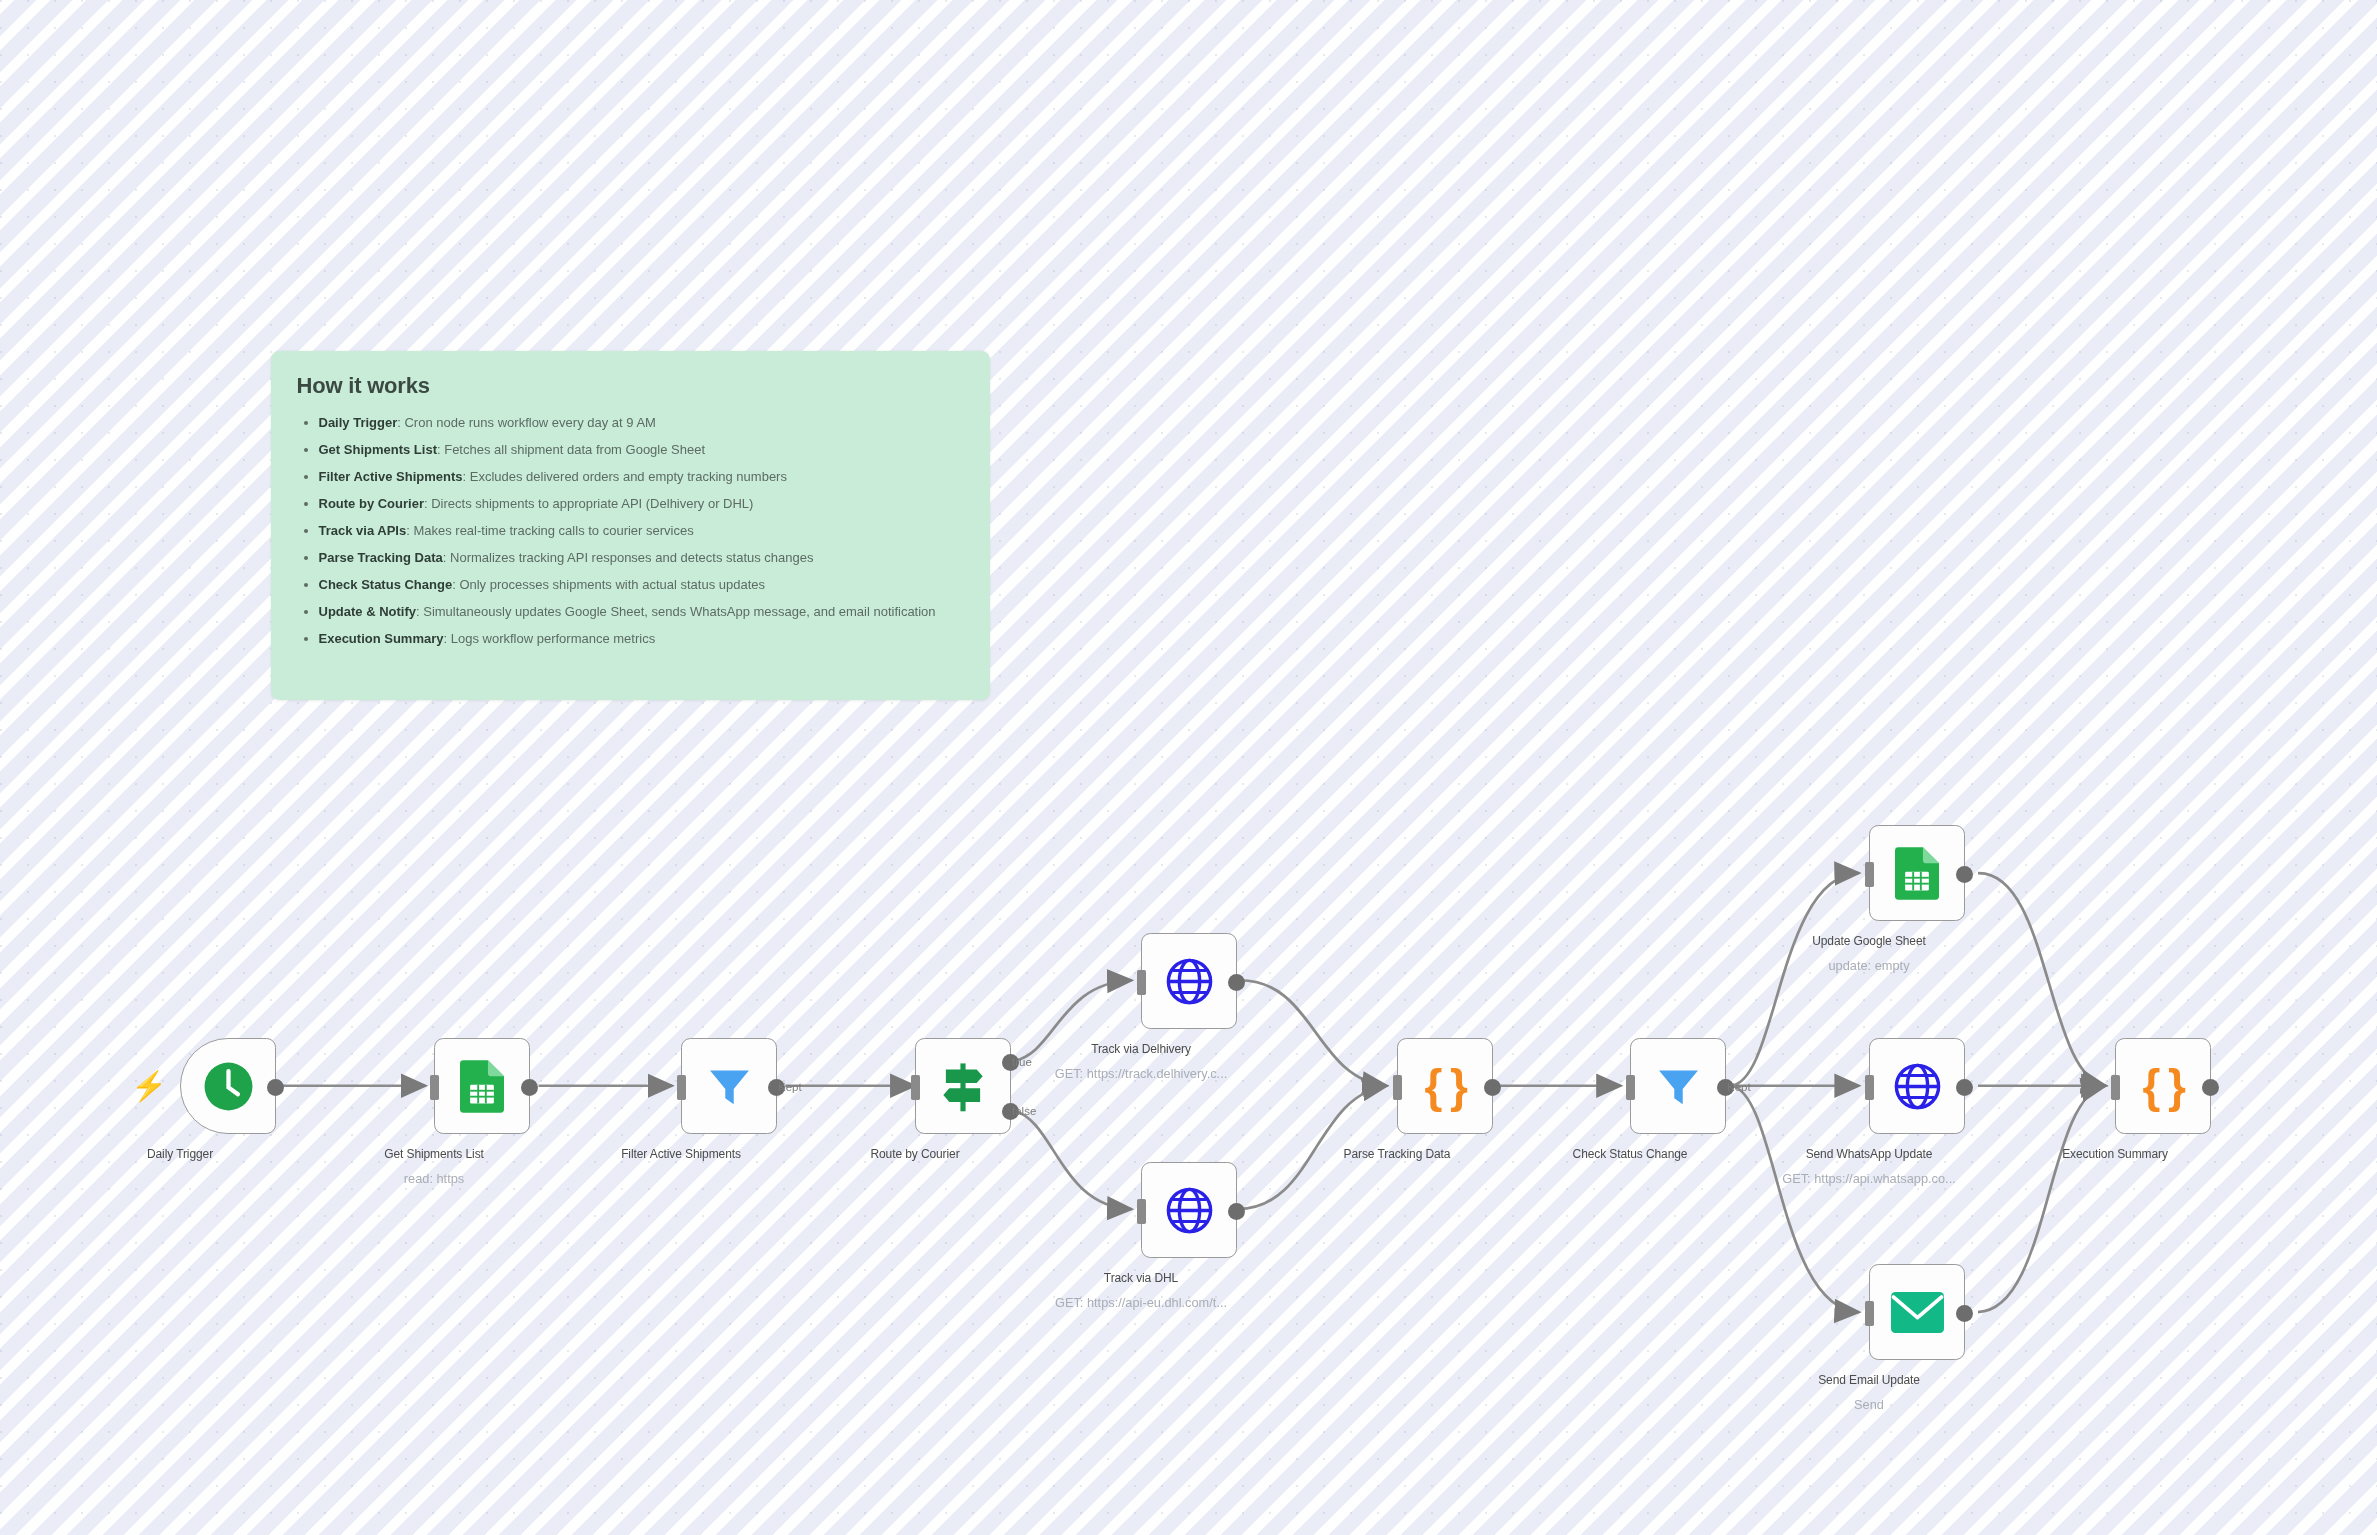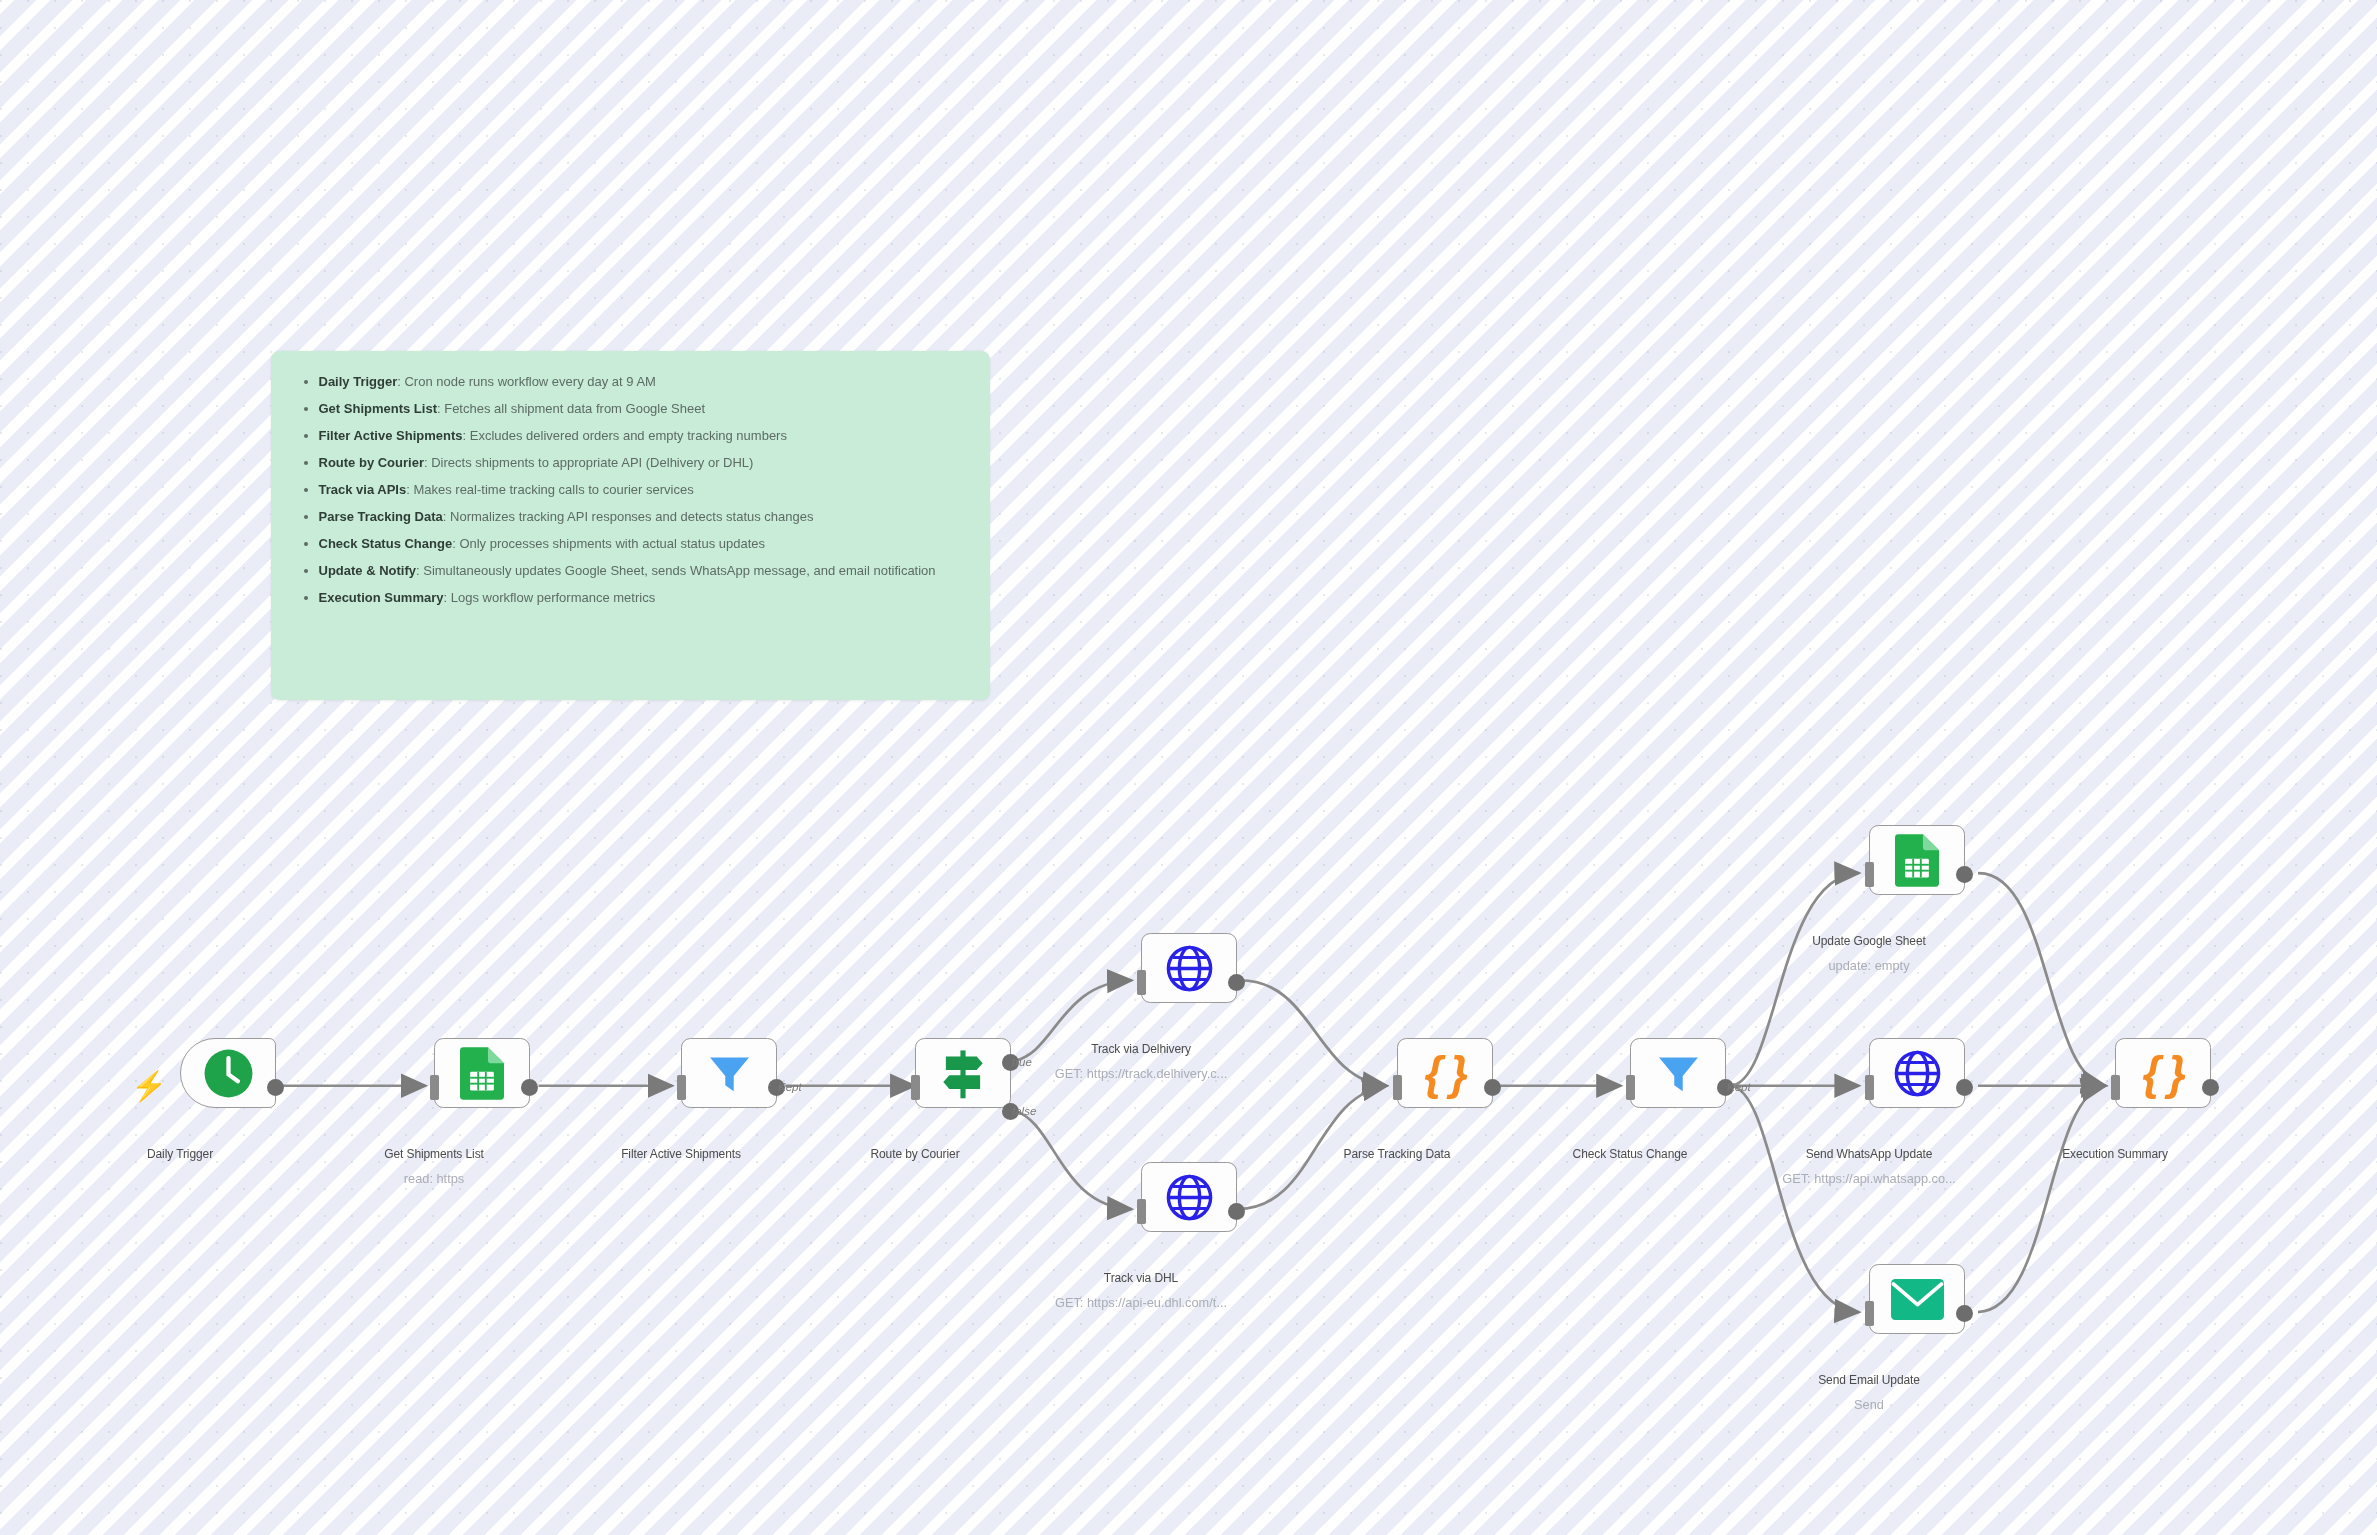--- a/index.html
+++ b/index.html
@@ -46,26 +46,26 @@
     line-height:1.46;
     color:#5c6b64;
     margin-bottom:8px;
   }
   .sticky li b{color:#2f3d37;font-weight:bold;}
 
   
   .node{position:absolute;}
   .nbox{
     position:absolute;left:0;top:0;
-    width:96px;height:70px;
+    width:96px;height:96px;
     background:#fdfdfd;
     border:1.7px solid #9a9a9a;
     border-radius:9.4px;
     box-sizing:border-box;
-    display:flex;align-items:center;justify-content:center;font-style:italic;
+    display:flex;align-items:center;justify-content:center;
   }
   .nbox.trigger{
     width:96px;
     border-radius:48px 9.4px 9.4px 48px;
   }
   .nlabel{
     position:absolute;
     top:109px;left:50%;
     transform:translateX(-50%);
     white-space:nowrap;
@@ -153,20 +153,21 @@
 
     <path d="M2325,1026 C2410,1024 2405,1265 2475,1276" marker-end="url(#arw)"></path>
 
     <path d="M2325,1276 L2475,1276" marker-end="url(#arw)"></path>
 
     <path d="M2325,1542 C2410,1540 2405,1288 2475,1276" marker-end="url(#arw)"></path>
   </g>
 </svg>
 
 <div class="sticky" style="left:271px;top:351px;width:719px;height:349px;">
+  <h2>How it works</h2>
   <ul>
     <li><b>Daily Trigger</b><span>: Cron node runs workflow every day at 9 AM</span></li>
     <li><b>Get Shipments List</b><span>: Fetches all shipment data from Google Sheet</span></li>
     <li><b>Filter Active Shipments</b><span>: Excludes delivered orders and empty tracking numbers</span></li>
     <li><b>Route by Courier</b><span>: Directs shipments to appropriate API (Delhivery or DHL)</span></li>
     <li><b>Track via APIs</b><span>: Makes real-time tracking calls to courier services</span></li>
     <li><b>Parse Tracking Data</b><span>: Normalizes tracking API responses and detects status changes</span></li>
     <li><b>Check Status Change</b><span>: Only processes shipments with actual status updates</span></li>
     <li><b>Update &amp; Notify</b><span>: Simultaneously updates Google Sheet, sends WhatsApp message, and email notification</span></li>
     <li><b>Execution Summary</b><span>: Logs workflow performance metrics</span></li>

